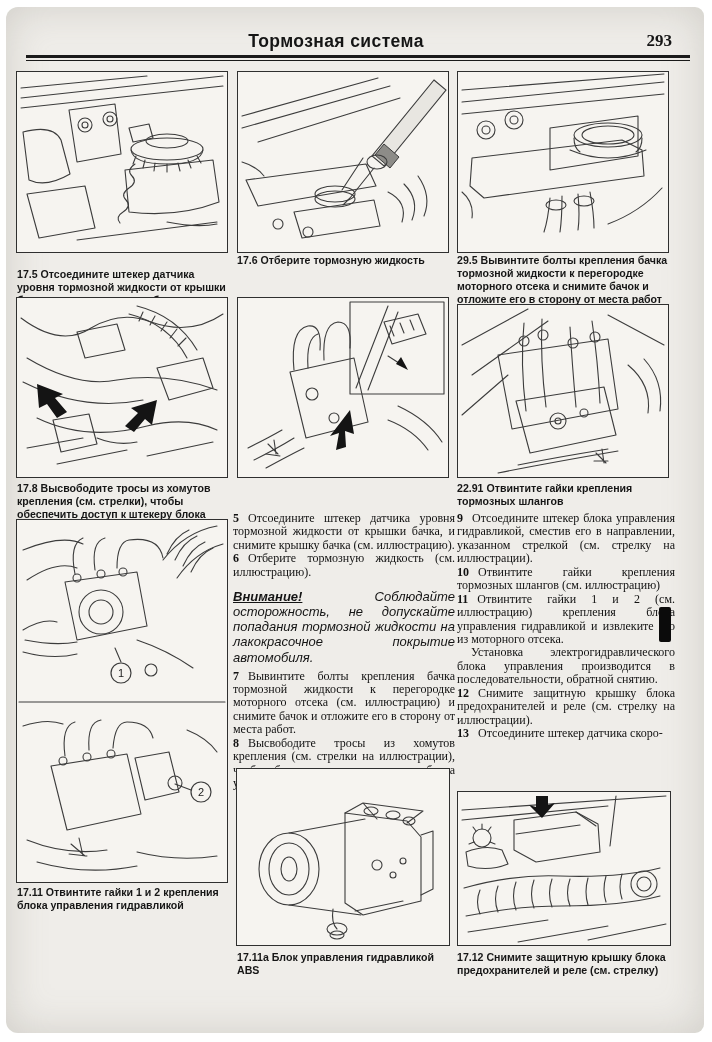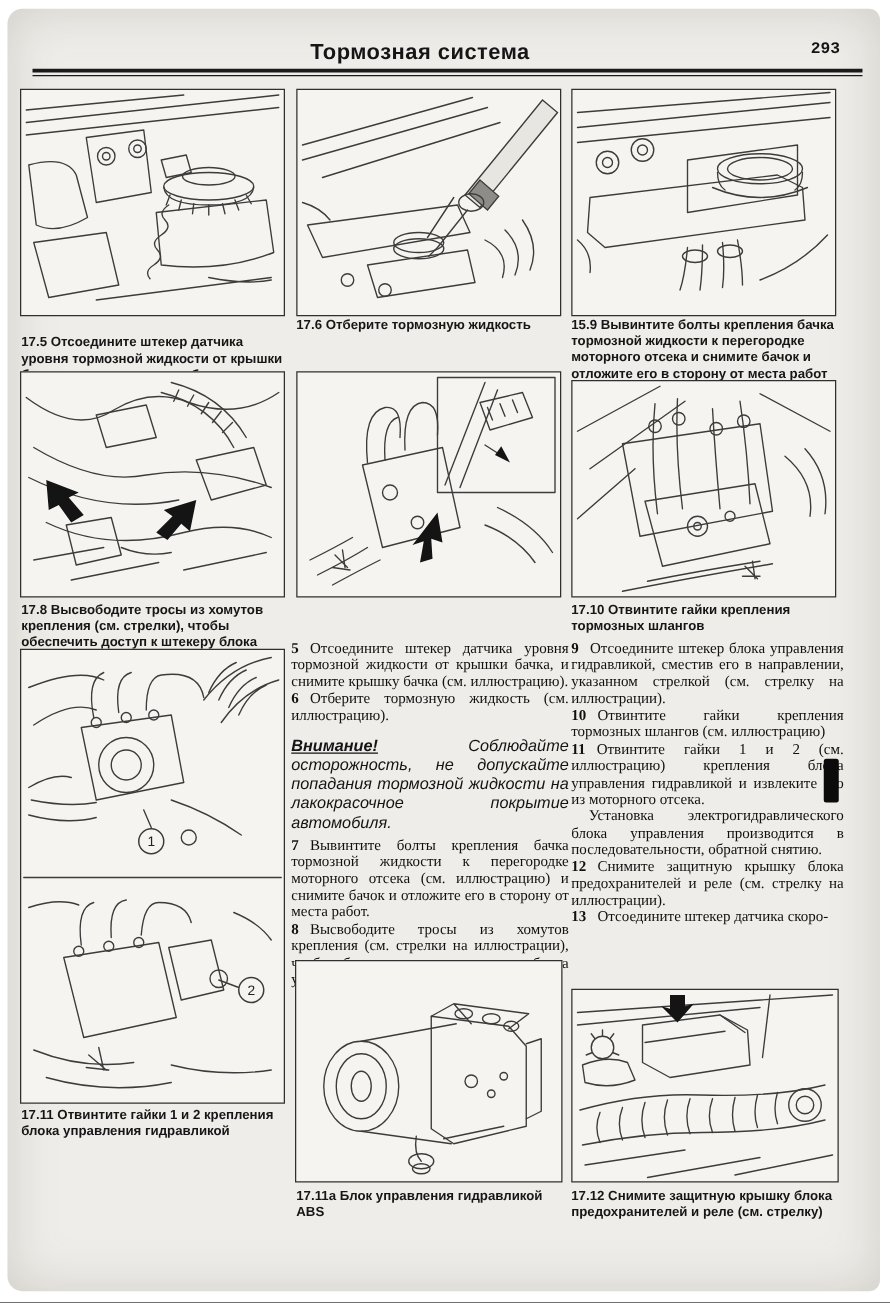--- a/index.html
+++ b/index.html
@@ -2,22 +2,22 @@
 <html><head>
 <meta charset="utf-8">
 <style>
   html,body{margin:0;padding:0;background:#060606;}
   .canvas{position:relative;width:712px;height:1042px;background:#ffffff;overflow:hidden;
           font-family:"Liberation Sans",sans-serif;}
   .page{position:absolute;left:6px;top:7px;width:698px;height:1026px;background:#efede9;
         border-radius:12px 9px 9px 12px;box-shadow:inset 0 0 40px rgba(120,115,105,.25);}
   .hdr-title{position:absolute;top:24px;left:0;width:660px;text-align:center;
              font-size:17.5px;font-weight:bold;color:#151515;letter-spacing:.4px;}
-  .pagenum{position:absolute;top:24px;right:32px;font-family:Liberation Mono, monospace;
-           font-size:13px;font-weight:bold;color:#151515;}
+  .pagenum{position:absolute;top:24px;right:32px;font-family:Liberation Serif, serif;
+           font-size:17px;font-weight:bold;color:#151515;}
   .rule-thick{position:absolute;left:20px;right:14px;top:48px;height:2.5px;background:#1a1a1a;}
   .rule-thin{position:absolute;left:20px;right:14px;top:53px;height:1px;background:#1a1a1a;}
   .panel{position:absolute;background:#f6f4f0;border:1.3px solid #2f2f2f;}
   .panel svg{display:block;width:100%;height:100%;}
   .sk{stroke:#3c3c3c;stroke-width:1.1;fill:none;stroke-linecap:round;stroke-linejoin:round;}
   .skf{fill:#141414;stroke:none;}
   .cap{position:absolute;font-size:10.6px;font-weight:bold;line-height:1.22;color:#161616;}
   .col{position:absolute;font-family:"Liberation Serif",serif;font-size:12px;line-height:1.12;
        color:#111;text-align:justify;}
   .step{margin:0;}
@@ -96,21 +96,21 @@
     <path class="sk" d="M116,66 q0,10 6,14 M184,66 q0,10 -6,14 M112,78 q38,16 76,0"></path>
     <path class="sk" d="M92,126 q-2,22 -6,34 M104,124 q0,22 -2,36 M120,122 q2,22 0,36 M132,120 q4,22 4,36"></path>
     <ellipse class="sk" cx="98" cy="133" rx="10" ry="5"></ellipse>
     <ellipse class="sk" cx="126" cy="129" rx="10" ry="5"></ellipse>
     <path class="sk" d="M150,152 q32,-12 54,-36 M4,120 q12,10 10,26"></path>
    </svg>
   </div>
 
   <div class="cap" style="left:11px;top:261px;width:210px">17.5 Отсоедините штекер датчика уровня тормозной жидкости от крышки бачка, и снимите крышку бачка</div>
   <div class="cap" style="left:231px;top:247px;width:214px">17.6 Отберите тормозную жидкость</div>
-  <div class="cap" style="left:451px;top:247px;width:212px">15.9 Вывинтите болты крепления бачка тормозной жидкости к перегородке моторного отсека и снимите бачок и отложите его в сторону от места работ</div>
+  <div class="cap" style="left:451px;top:247px;width:212px">29.5 Вывинтите болты крепления бачка тормозной жидкости к перегородке моторного отсека и снимите бачок и отложите его в сторону от места работ</div>
 
   <div class="panel" style="left:10px;top:290px;width:210px;height:179px">
    <svg viewBox="0 0 210 179">
     <path class="sk" d="M4,20 q40,30 70,10 q30,-18 60,-6 q40,14 72,-8"></path>
     <path class="sk" d="M120,8 q40,10 60,44 M112,16 q40,10 58,44"></path>
     <path class="sk" d="M126,14 l-4,9 M138,18 l-5,9 M150,24 l-6,9 M160,31 l-7,9 M169,40 l-8,8"></path>
     <path class="sk" d="M10,60 q50,30 90,22 q50,-8 100,10 M6,84 q60,30 120,18 M20,120 q50,24 110,8 q40,-10 70,4"></path>
     <path class="sk" d="M60,34 l40,-8 l8,26 l-40,8 z"></path>
     <path class="sk" d="M140,70 l46,-10 l10,30 l-44,12 z"></path>
     <path class="sk" d="M36,122 l36,-6 l8,30 l-36,8 z"></path>
@@ -153,21 +153,21 @@
     <circle class="sk" cx="100" cy="116" r="8"></circle>
           <circle class="sk" cx="100" cy="116" r="3"></circle>
     <circle class="sk" cx="126" cy="108" r="4"></circle>
     <path class="sk" d="M60,160 q40,-8 90,-16 M40,168 q50,-10 120,-22"></path>
     <path class="sk" d="M138,148 l10,10 M136,156 l14,0 M144,144 l2,14"></path>
     <path class="sk" d="M170,60 q24,20 20,48 M186,54 q20,22 16,52"></path>
    </svg>
   </div>
 
   <div class="cap" style="left:11px;top:475px;width:210px">17.8 Высвободите тросы из хомутов крепления (см. стрелки), чтобы обеспечить доступ к штекеру блока управления гидравликой</div>
-  <div class="cap" style="left:451px;top:475px;width:212px">17.10 Отвинтите гайки крепления тормозных шлангов</div>
+  <div class="cap" style="left:451px;top:475px;width:212px">22.91 Отвинтите гайки крепления тормозных шлангов</div>
 
   <div class="panel" style="left:10px;top:512px;width:210px;height:362px">
    <svg viewBox="0 0 210 362">
     <line class="sk" x1="2" y1="182" x2="208" y2="182"></line>
     <path class="sk" d="M6,30 q40,-16 60,-6 M10,60 q30,-20 50,-12 M6,110 q20,-12 34,-8"></path>
     <path class="sk" d="M150,34 q8,-18 22,-24 M158,40 q8,-18 22,-24 M166,46 q8,-18 22,-24 M174,52 q8,-18 22,-24"></path>
     <path class="sk" d="M146,40 q22,-28 54,-34 M160,58 q18,-26 46,-34"></path>
     <path class="sk" d="M48,62 l72,-10 l10,54 l-70,14 z"></path>
     <circle class="sk" cx="60" cy="58" r="4"></circle>
           <circle class="sk" cx="84" cy="54" r="4"></circle>

